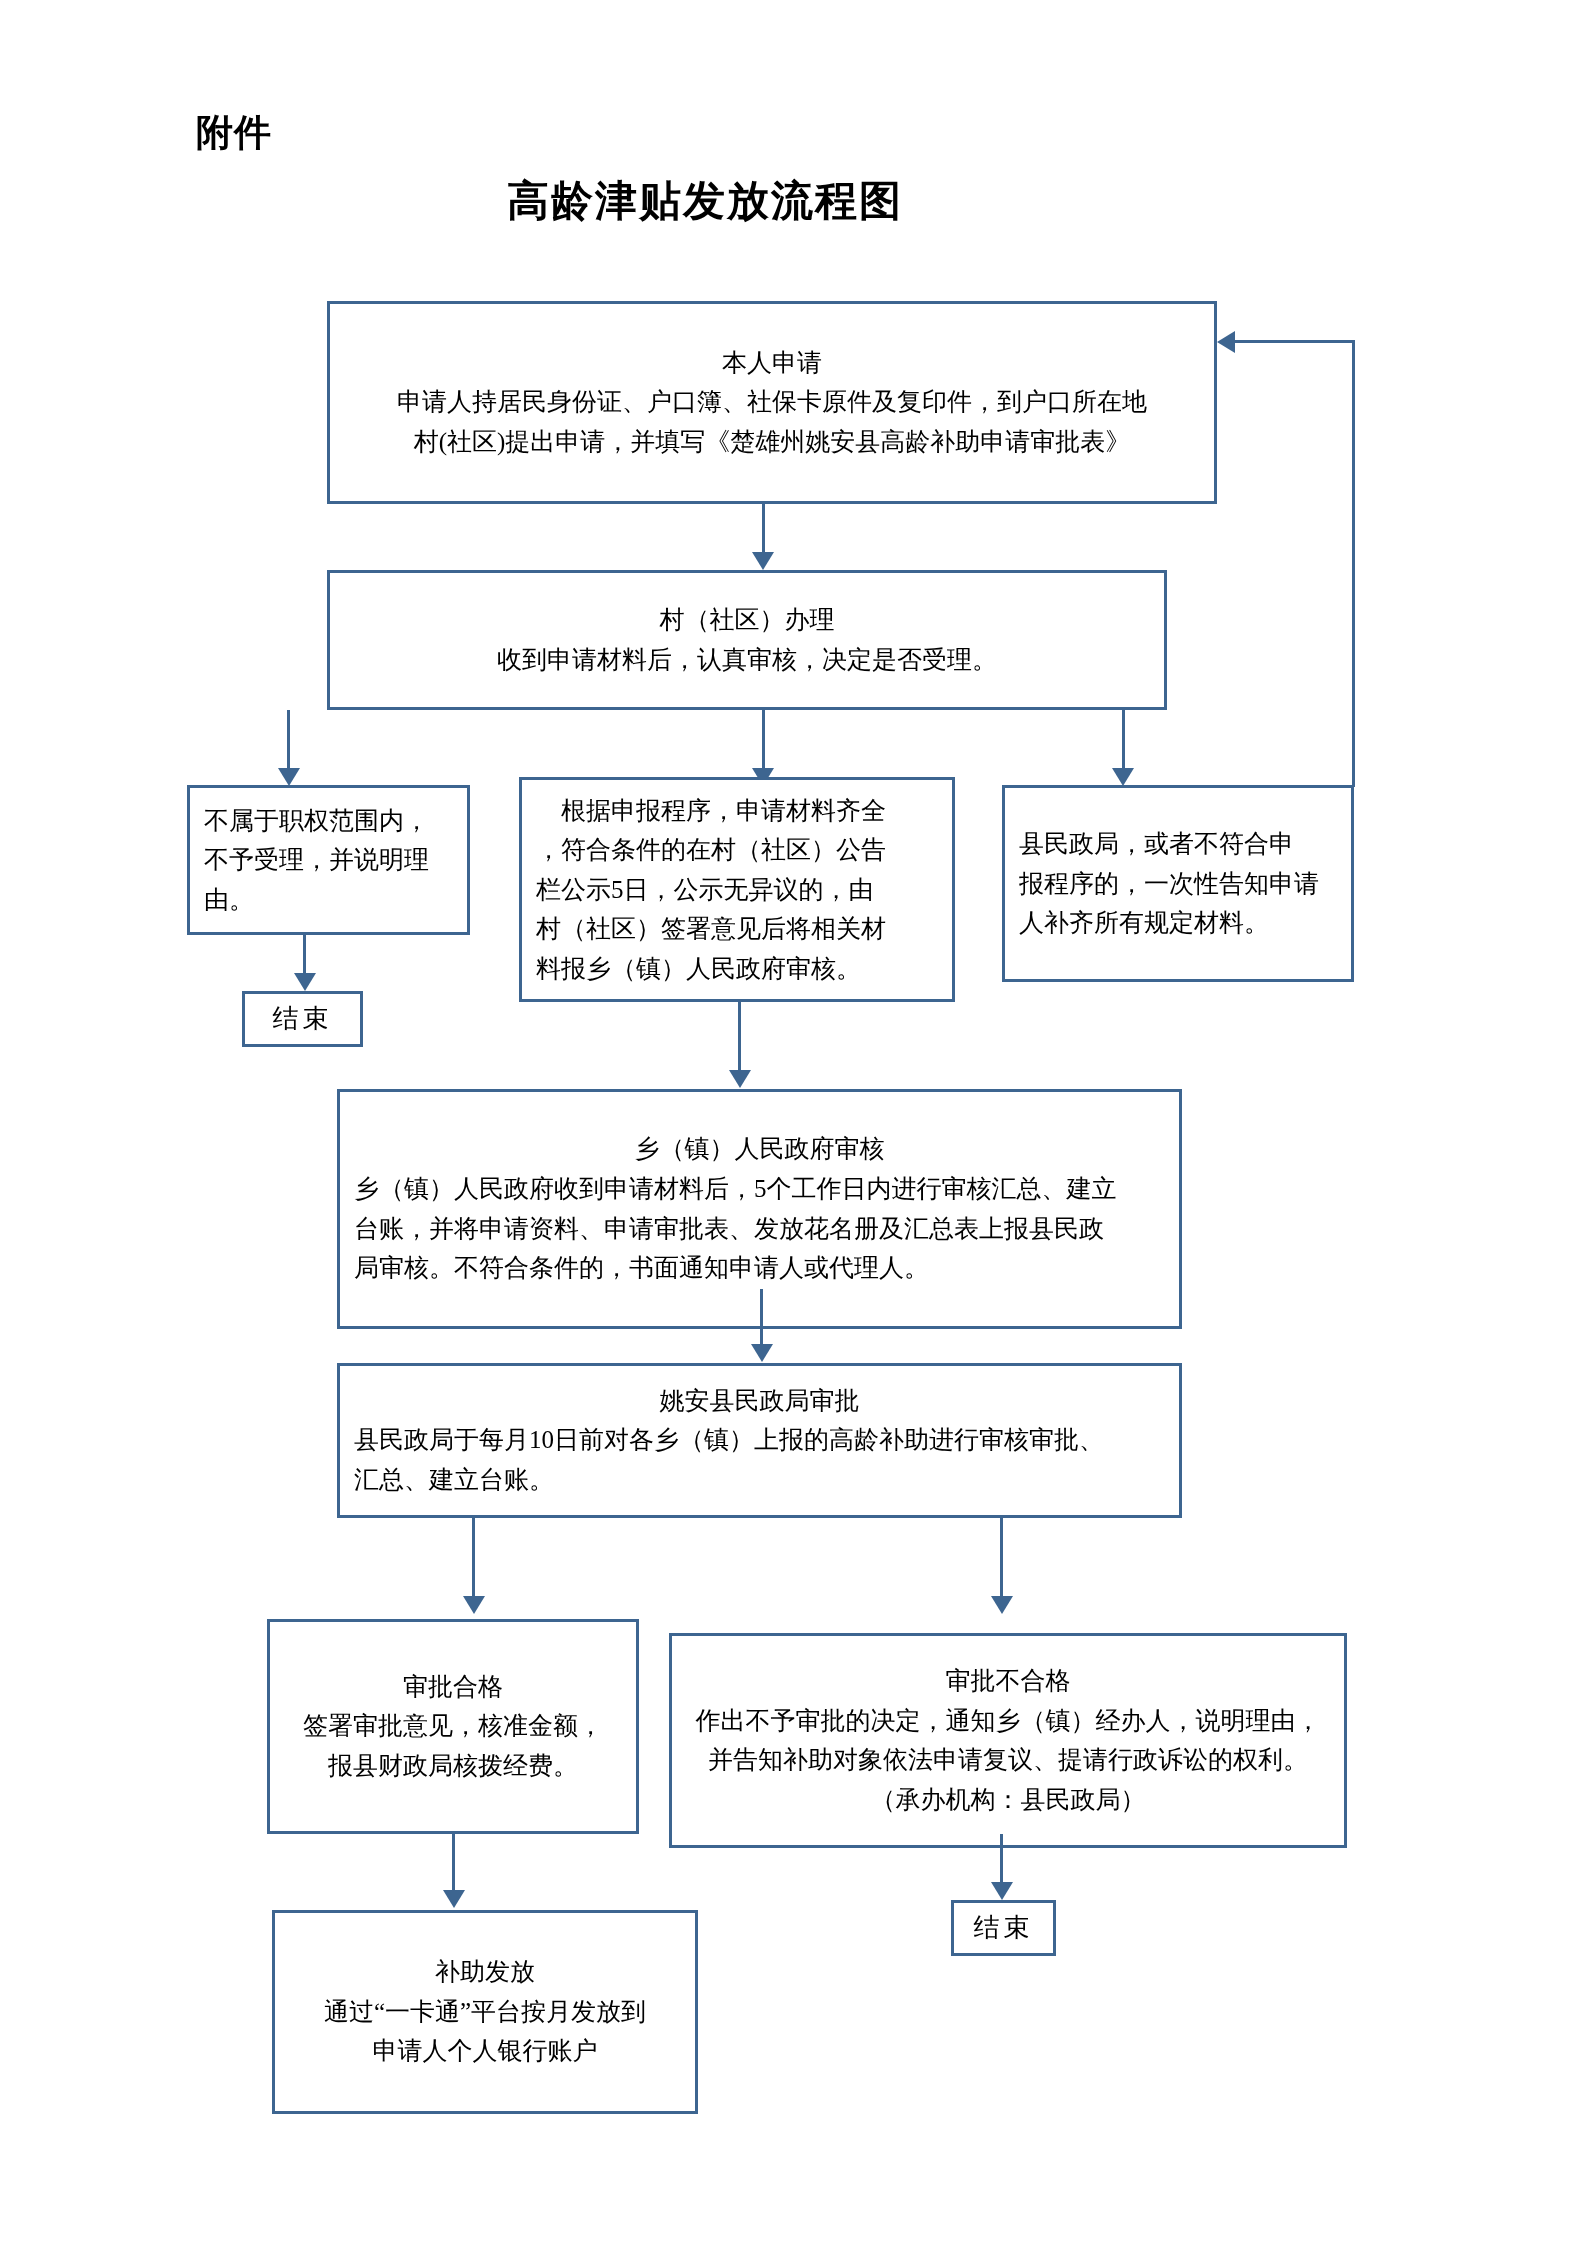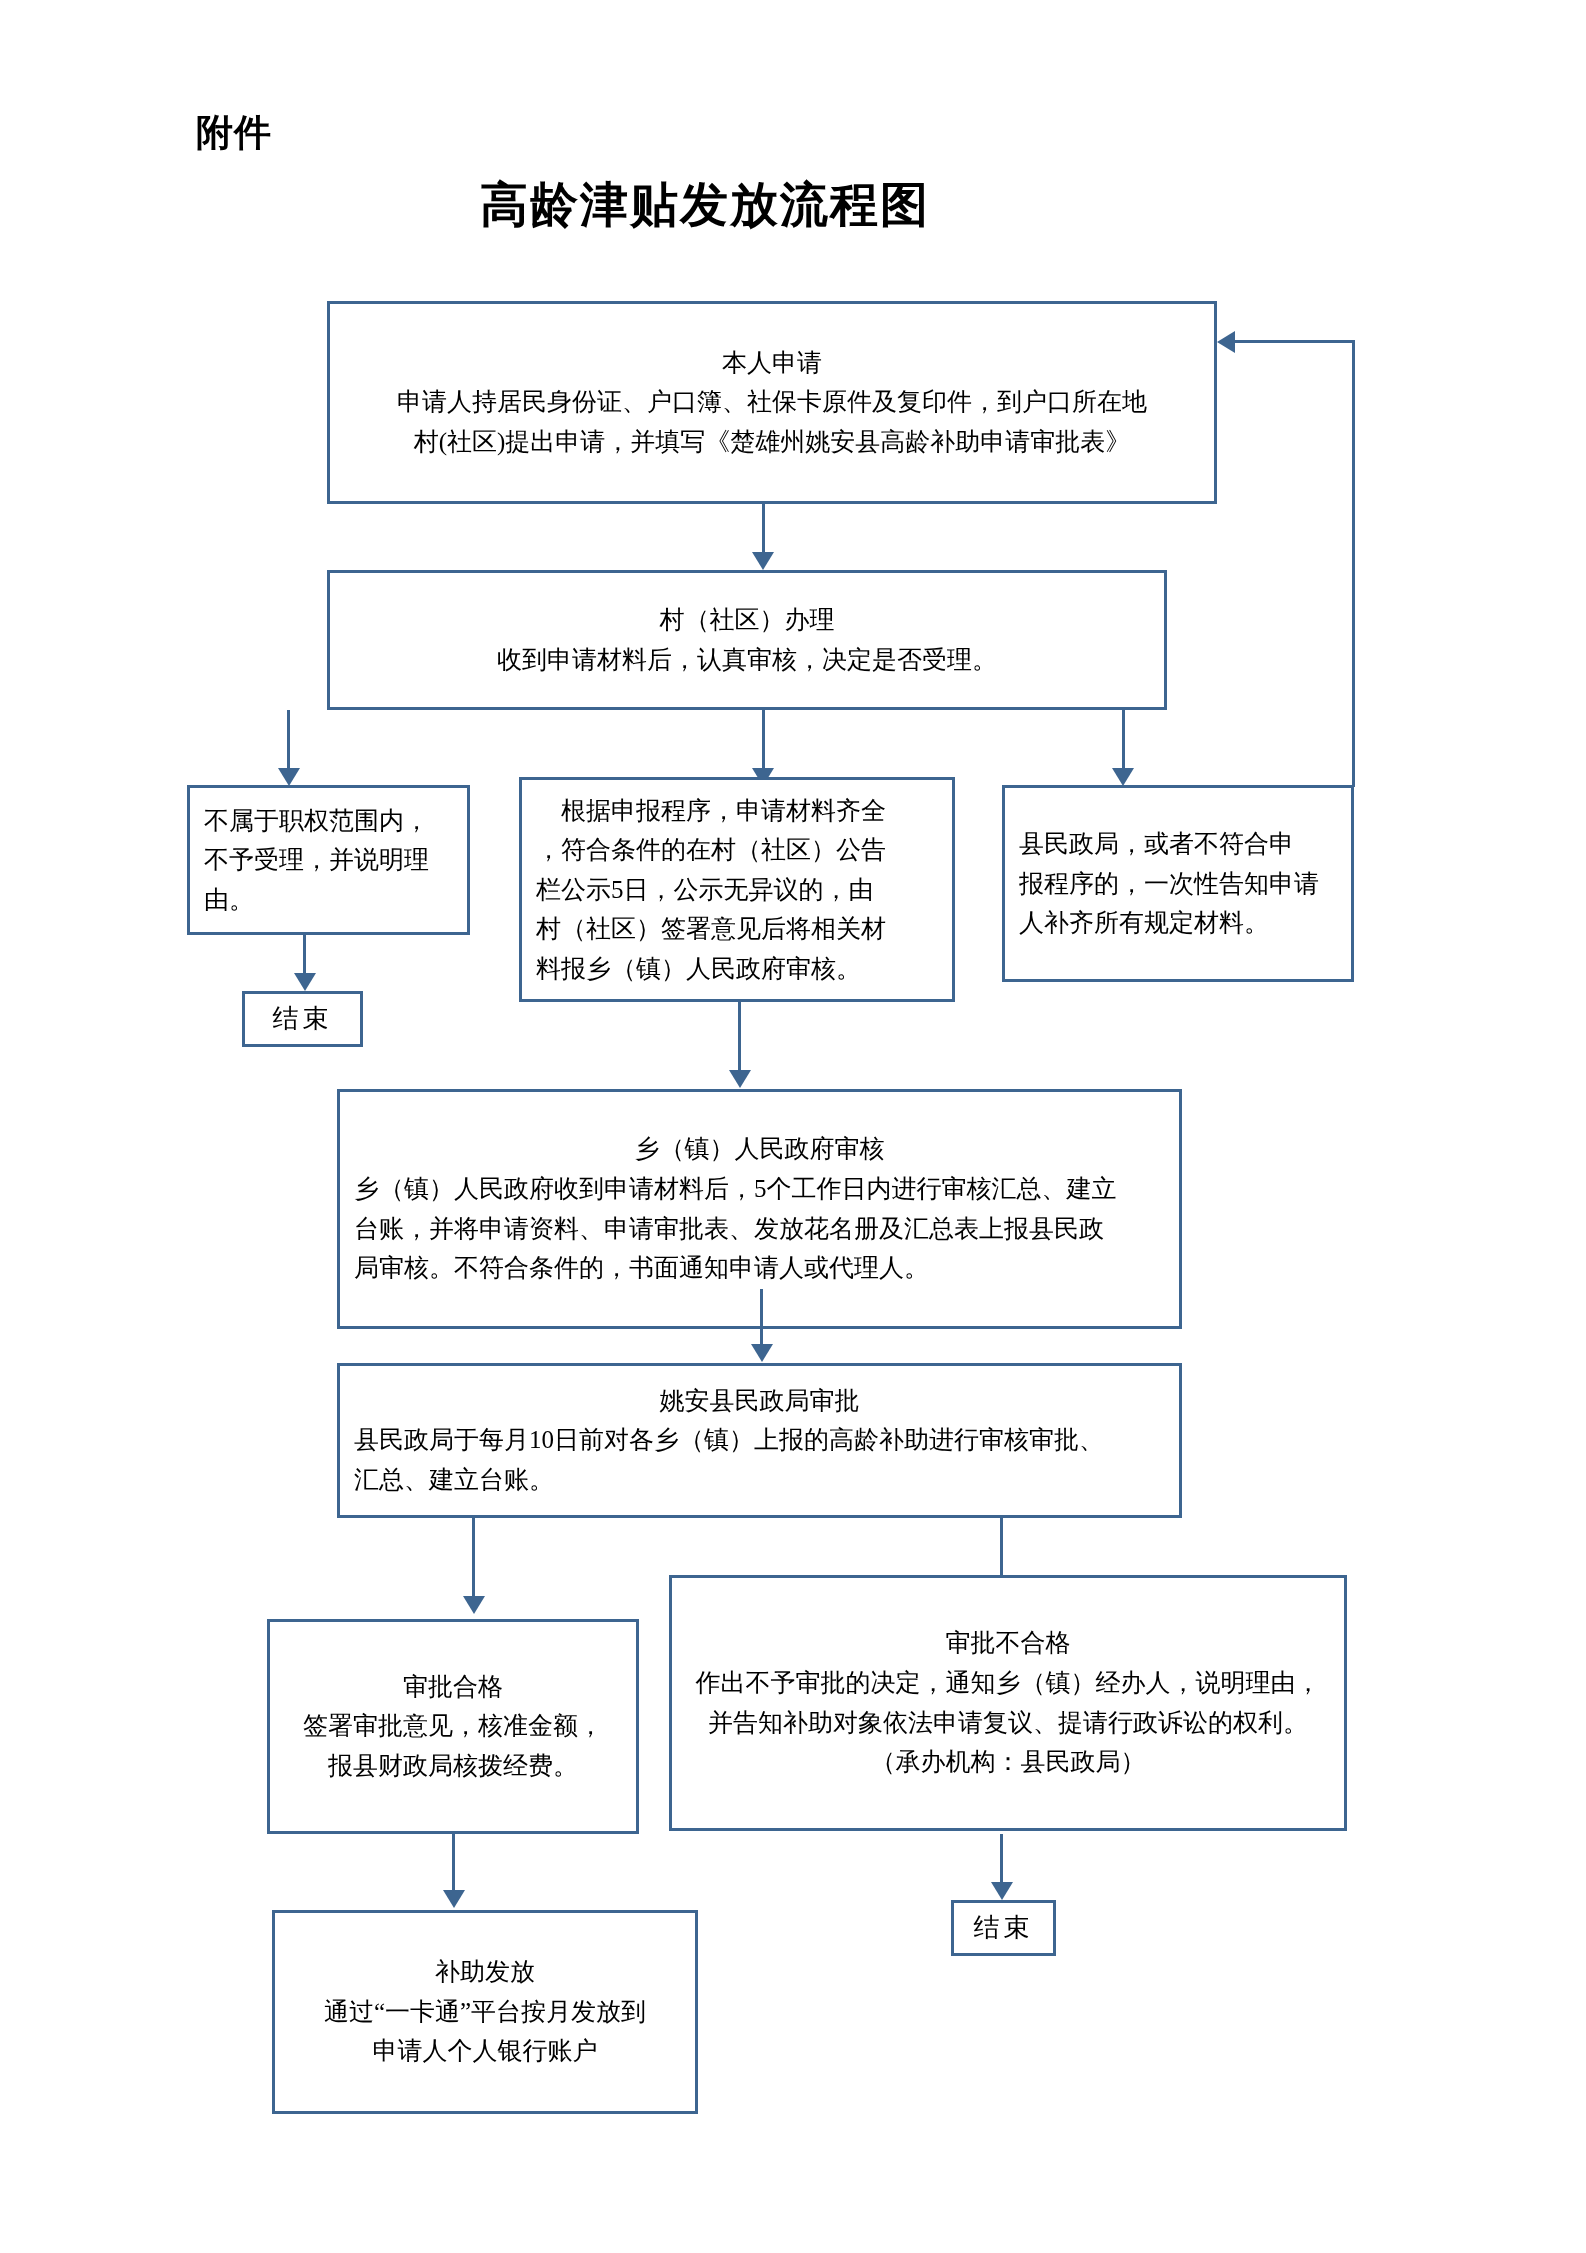--- a/index.html
+++ b/index.html
@@ -28,21 +28,21 @@
     font-weight: bold;
     letter-spacing: 1px;
     font-family: "Liberation Sans", "DejaVu Sans", sans-serif;
   }
   .doc-title {
     position: absolute;
     left: 0;
     top: 173px;
     width: 1410px;
     text-align: center;
-    font-size: 48px;
+    font-size: 42px;
     font-weight: bold;
     letter-spacing: 2px;
     font-family: "Liberation Serif", "DejaVu Serif", serif;
   }
 
   
   .box {
     position: absolute;
     box-sizing: border-box;
     border: 3px solid #3d6590;
@@ -185,21 +185,21 @@
 
   <div class="conn v-line" style="left:1000px; top:1518px; height:80px;"></div>
   <div class="arrow-down" style="left:991px; top:1596px;"></div>
 
   <div class="box" style="left:267px; top:1619px; width:372px; height:215px;">
     <div class="head">审批合格</div>
     <div class="body center">签署审批意见，核准金额，</div>
     <div class="body center">报县财政局核拨经费。</div>
   </div>
 
-  <div class="box" style="left:669px; top:1575px; width:678px; height:256px;">
+  <div class="box" style="left:669px; top:1633px; width:678px; height:215px;">
     <div class="head">审批不合格</div>
     <div class="body center">作出不予审批的决定，通知乡（镇）经办人，说明理由，</div>
     <div class="body center">并告知补助对象依法申请复议、提请行政诉讼的权利。</div>
     <div class="body center">（承办机构：县民政局）</div>
   </div>
 
   <div class="conn v-line" style="left:452px; top:1834px; height:58px;"></div>
   <div class="arrow-down" style="left:443px; top:1890px;"></div>
 
   <div class="conn v-line" style="left:1000px; top:1834px; height:50px;"></div>

